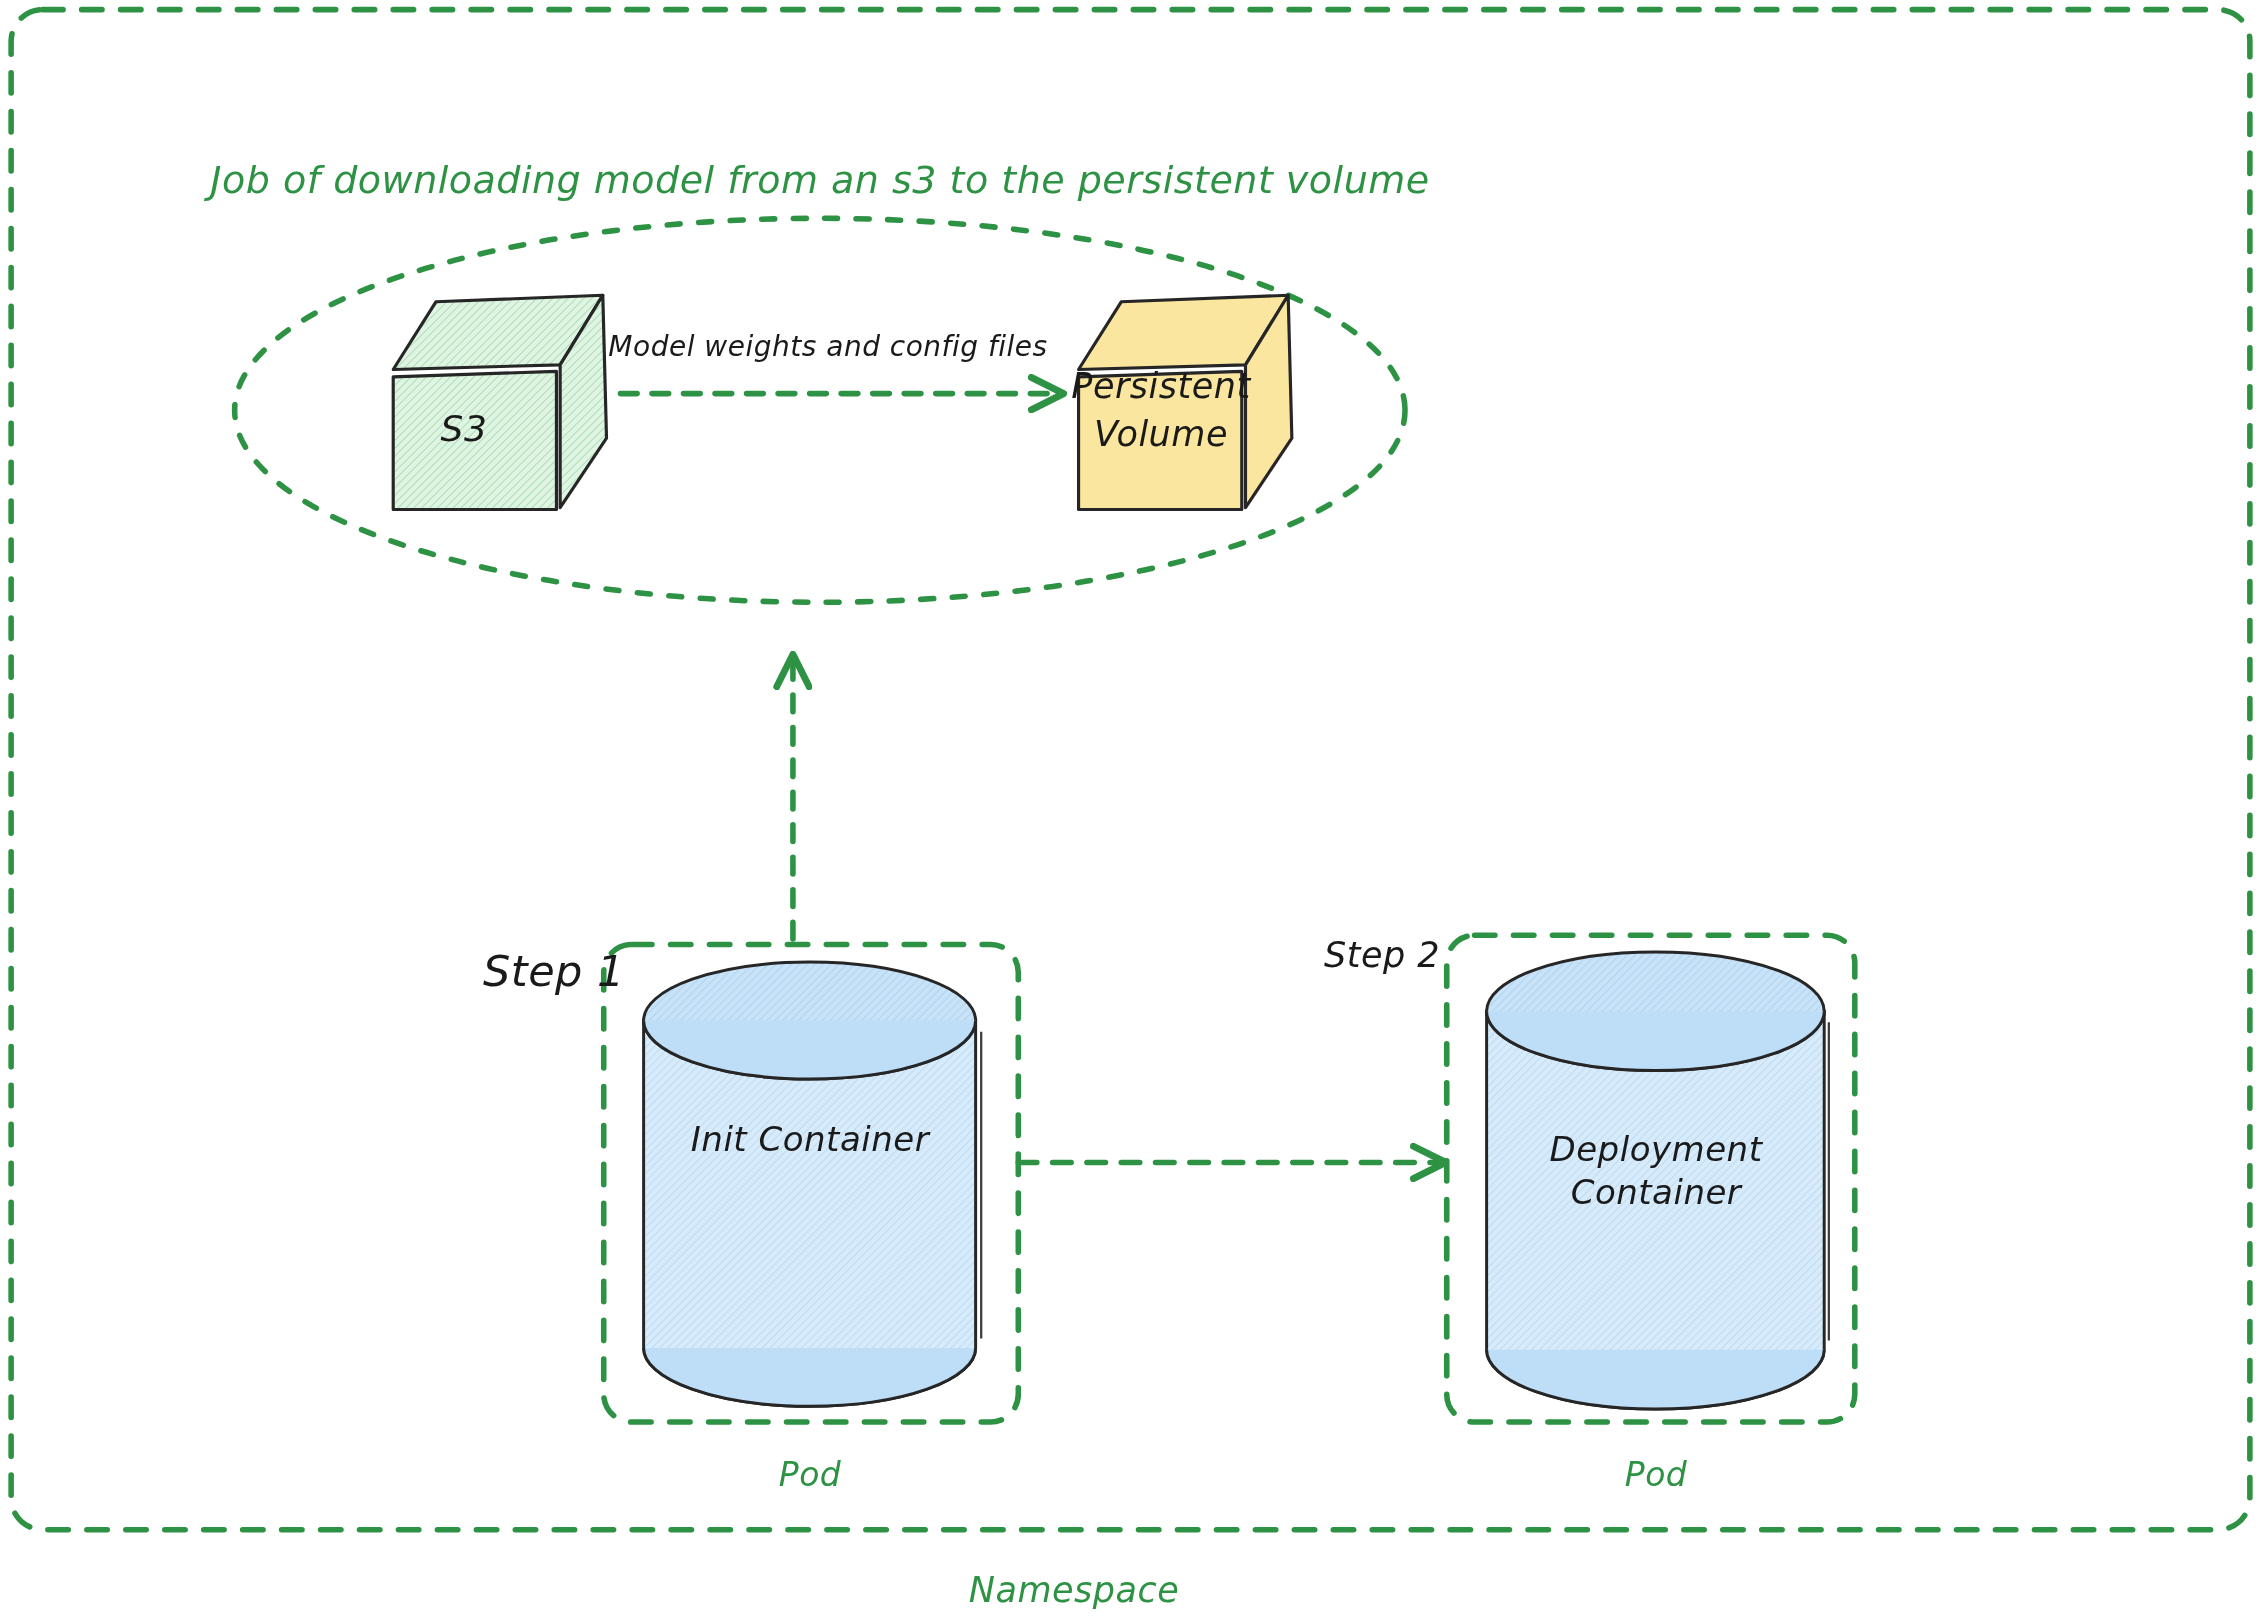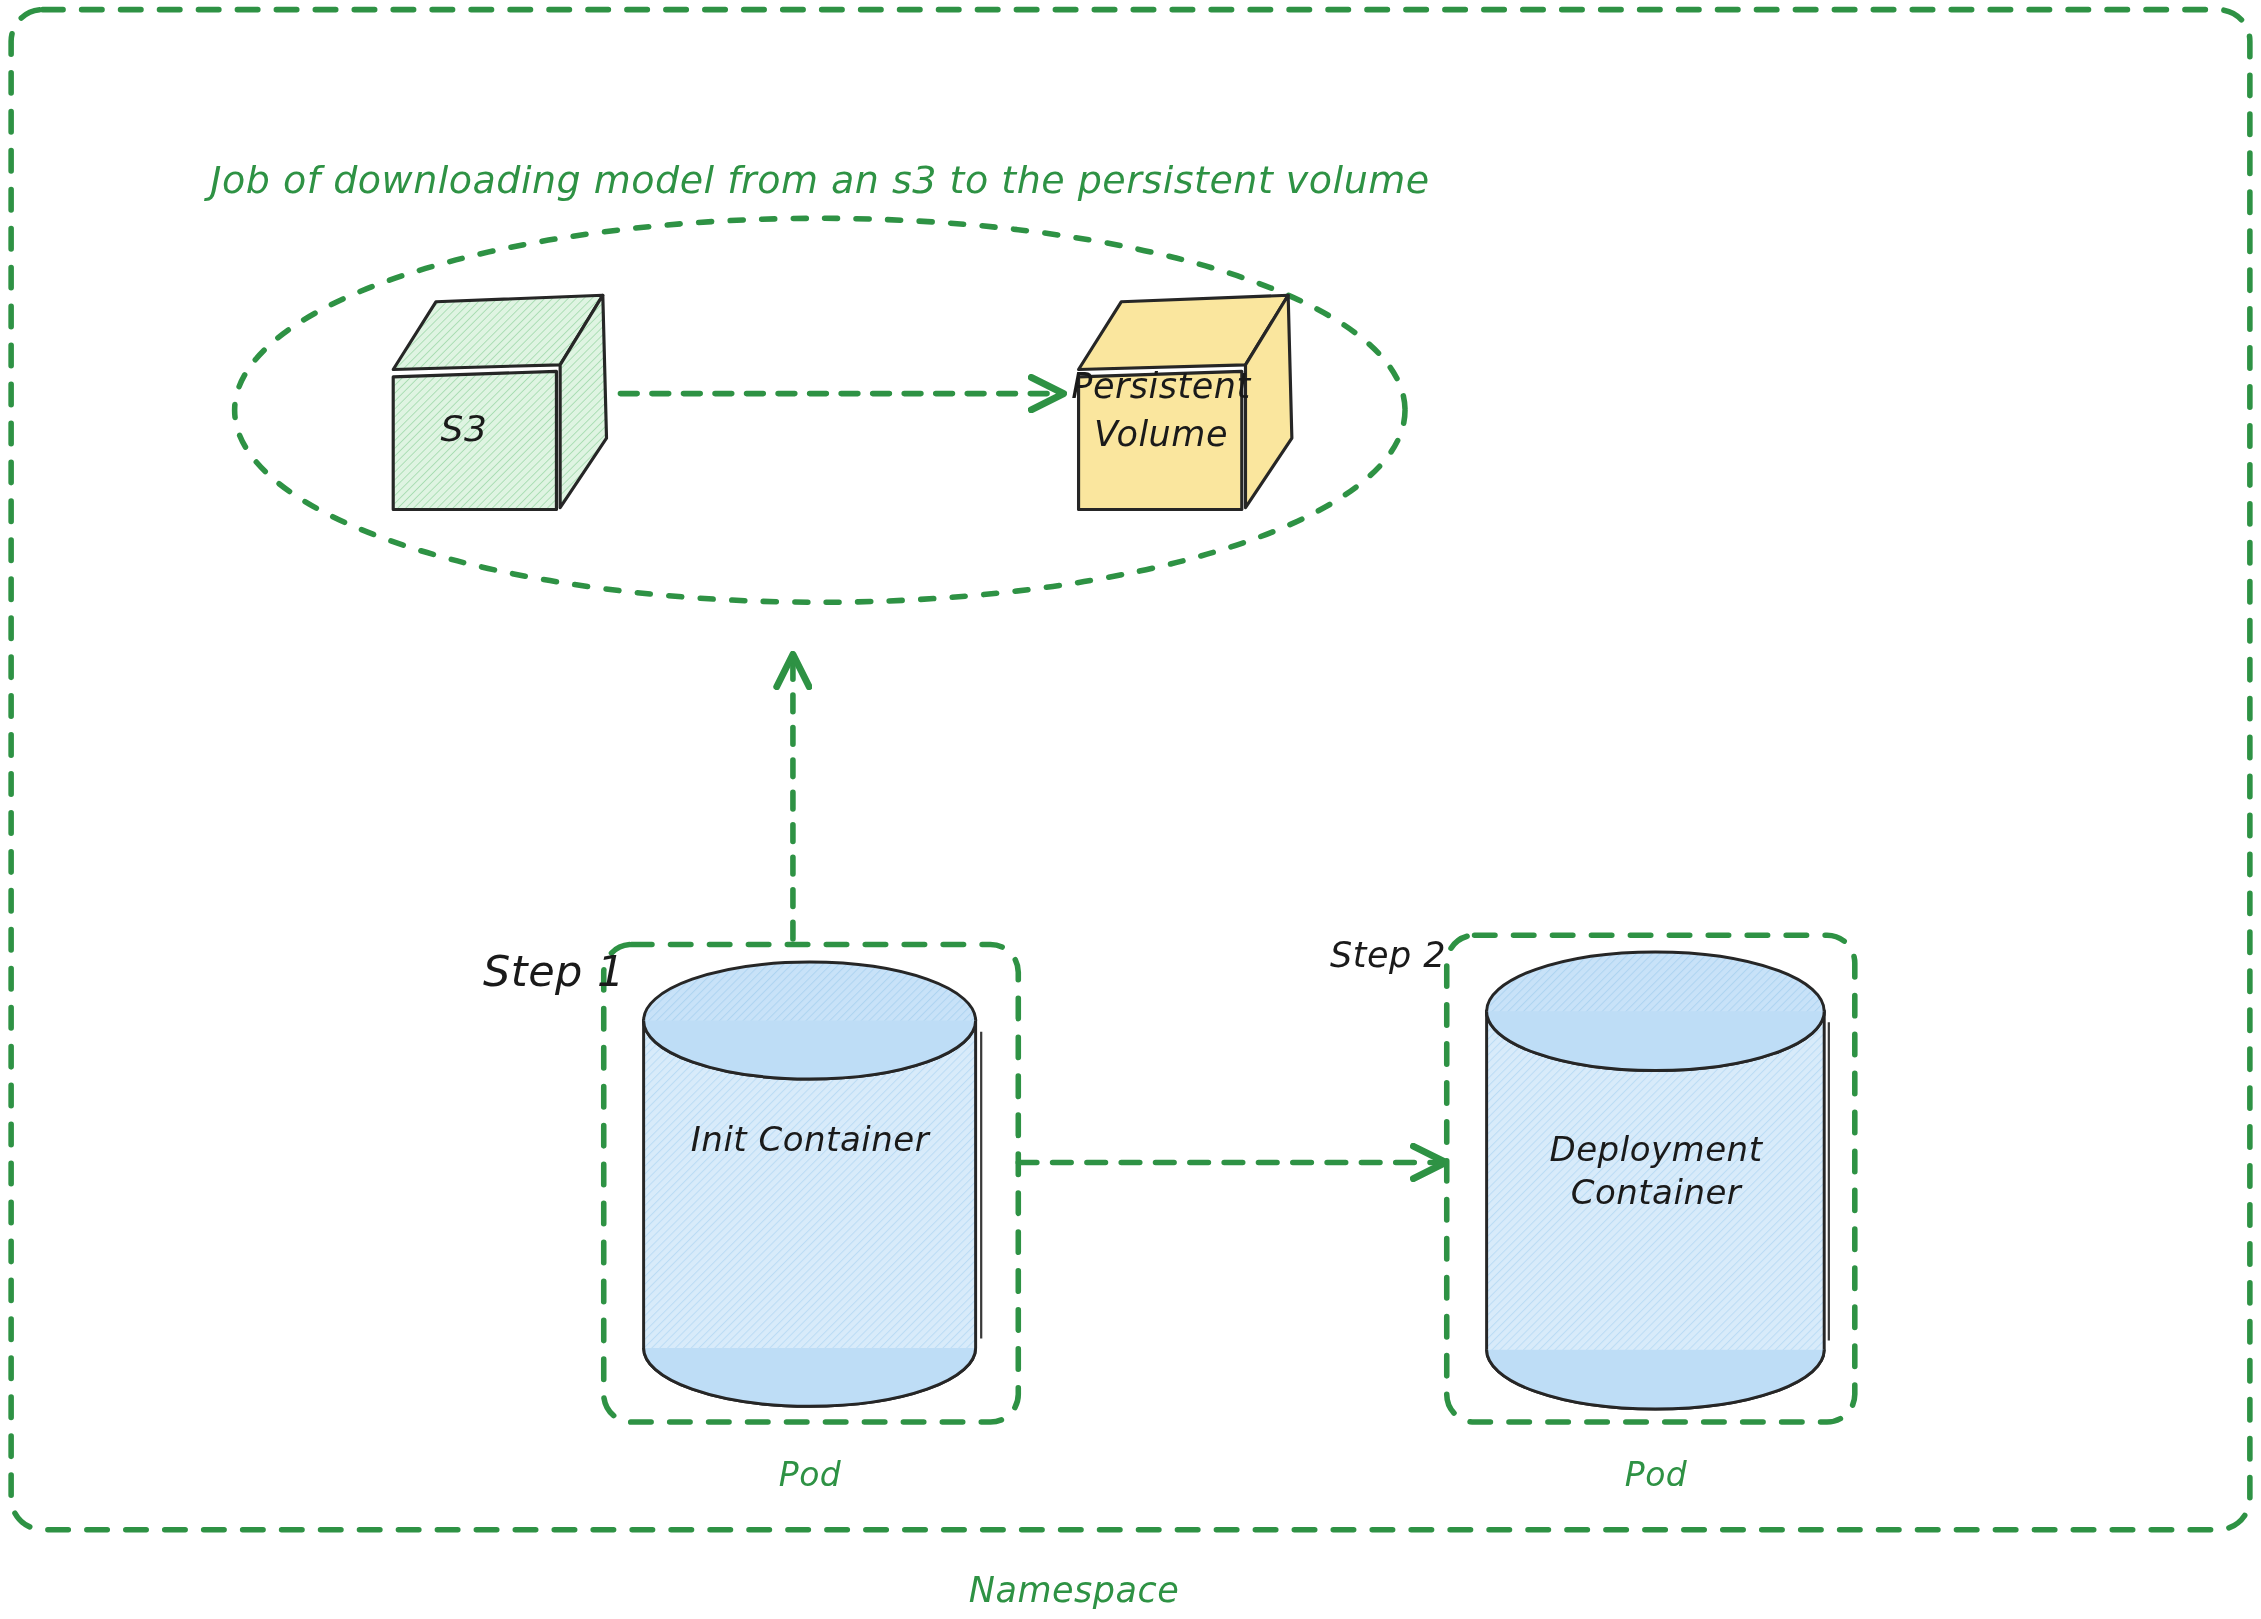--- a/index.html
+++ b/index.html
@@ -117,24 +117,25 @@
     </g>
   </svg>
 
   <div class="txt green-hand ctr" style="left:820px; top:156px; font-size:38px;">Job of downloading model from an s3 to the persistent volume</div>
 
   <div class="txt black-hand ctr" style="left:464px; top:406px; font-size:36px;">S3</div>
 
   <div class="txt black-hand ctr" style="left:1161px; top:364px; font-size:35px;">Persistent</div>
   <div class="txt black-hand ctr" style="left:1161px; top:412px; font-size:35px;">Volume</div>
 
+  <div class="txt black-hand ctr" style="left:828px; top:329px; font-size:28px;">Model weights and config files</div>
 
 
   <div class="txt black-hand" style="left:483px; top:944px; font-size:43px;">Step 1</div>
-  <div class="txt black-hand" style="left:1324px; top:933px; font-size:35px;margin-left:6px;">Step 2</div>
+  <div class="txt black-hand" style="left:1324px; top:933px; font-size:35px;">Step 2</div>
 
   <div class="txt black-hand ctr" style="left:810px; top:1118px; font-size:34px;">Init Container</div>
 
   <div class="txt black-hand ctr" style="left:1656px; top:1128px; font-size:34px;">Deployment</div>
   <div class="txt black-hand ctr" style="left:1656px; top:1171px; font-size:34px;">Container</div>
 
   <div class="txt green-hand ctr" style="left:810px; top:1454px; font-size:33px;">Pod</div>
   <div class="txt green-hand ctr" style="left:1656px; top:1454px; font-size:33px;">Pod</div>
 
   <div class="txt green-hand ctr" style="left:1074px; top:1568px; font-size:35px;">Namespace</div>

